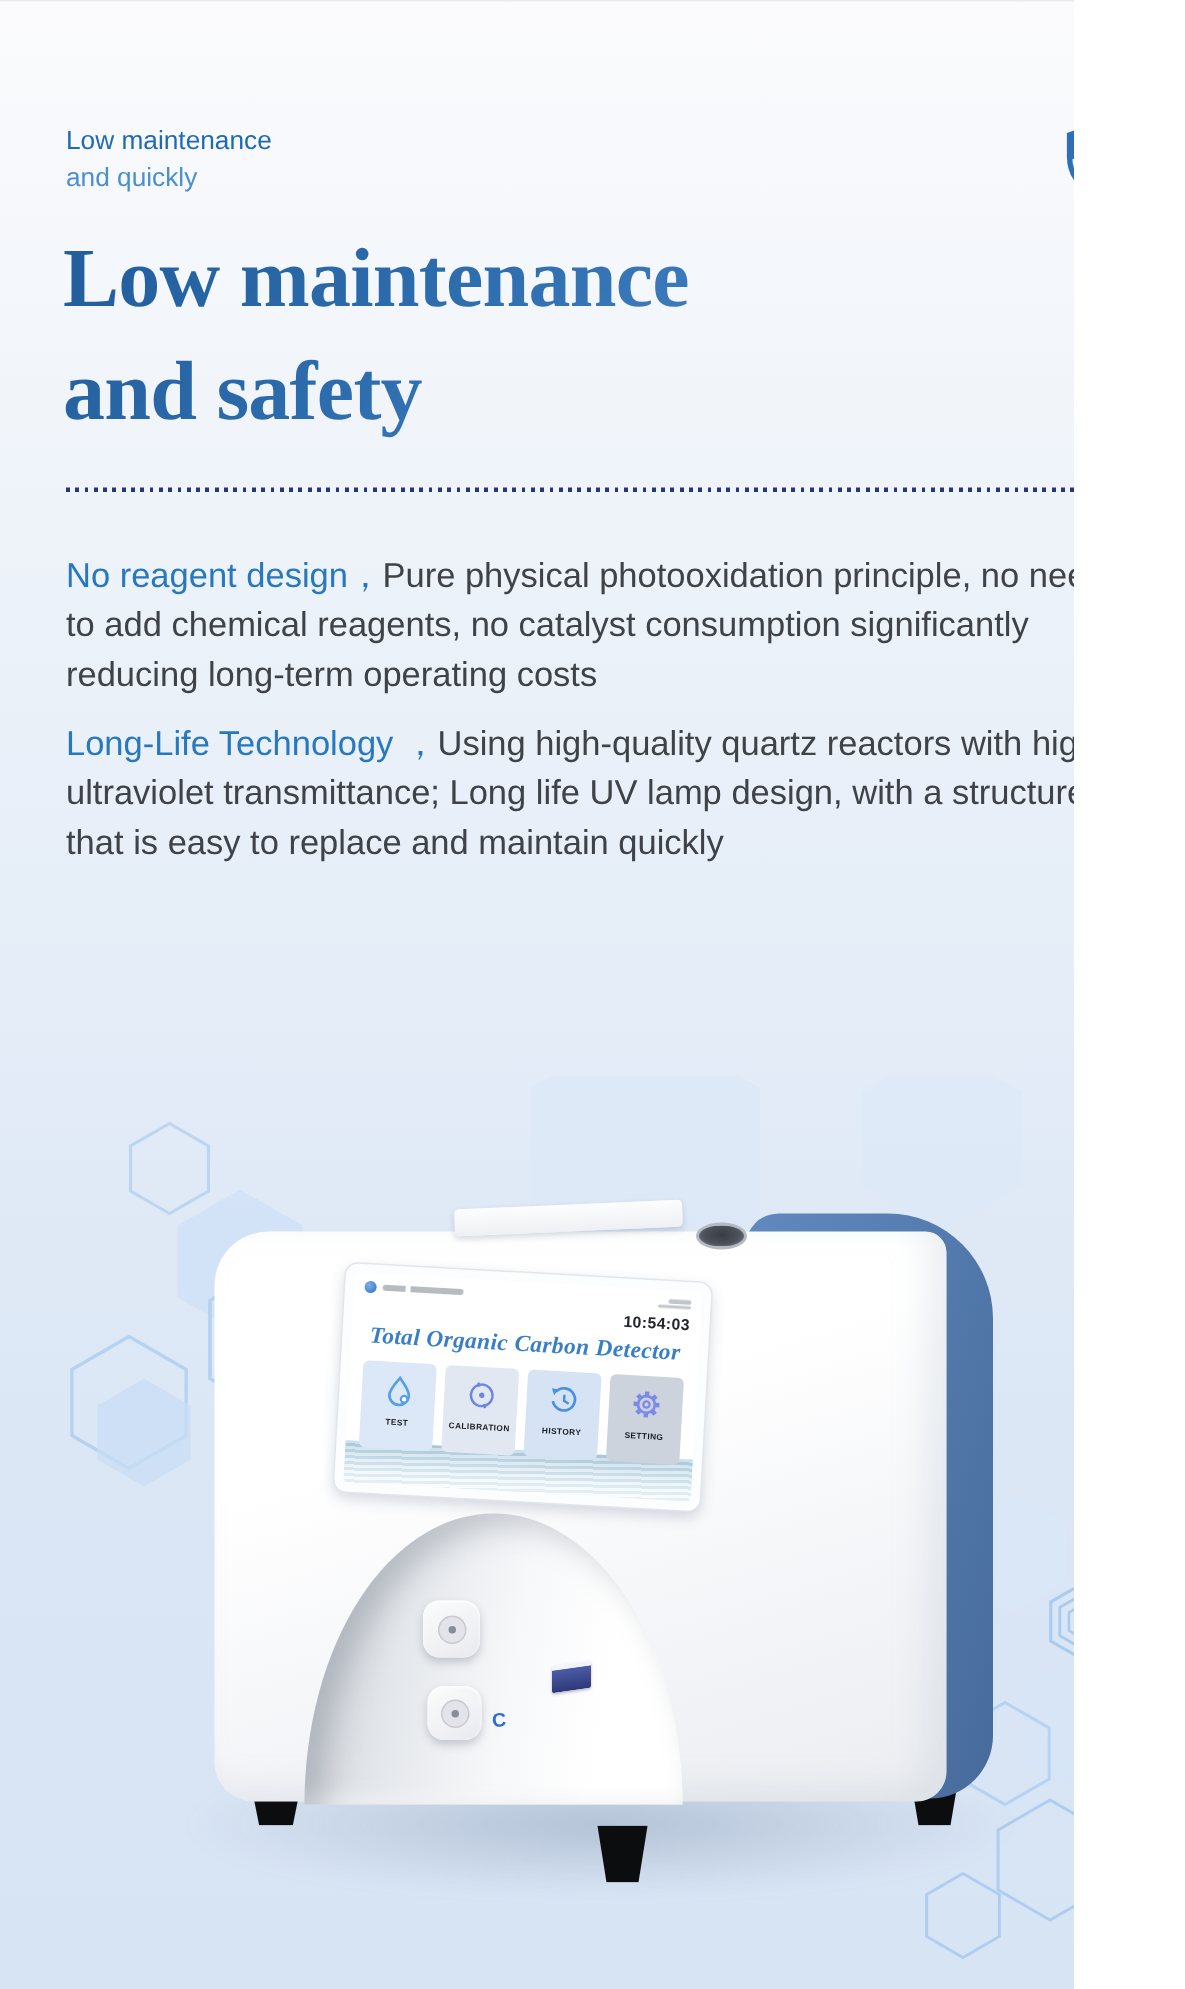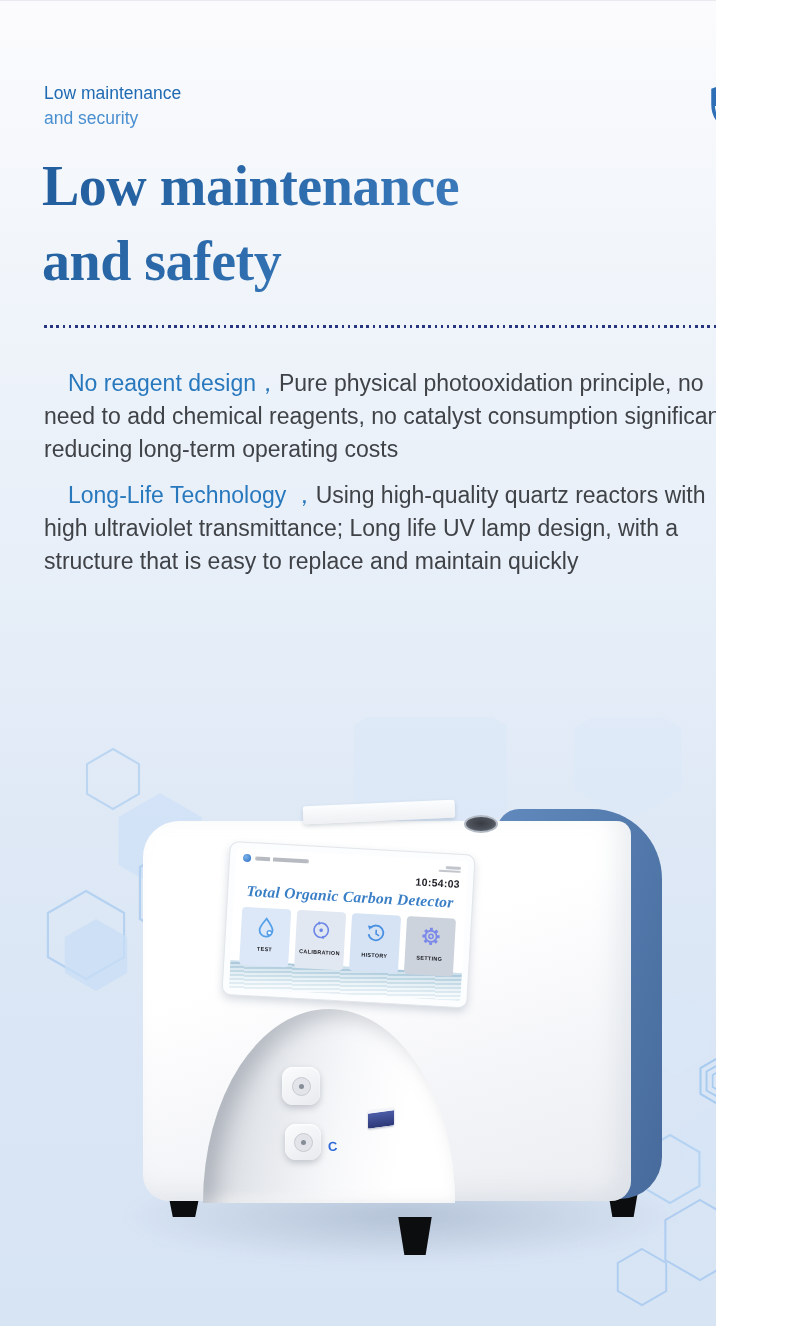--- a/index.html
+++ b/index.html
@@ -16,21 +16,21 @@
       font-family:"Liberation Serif","DejaVu Serif",serif;font-weight:700;
       font-size:56px;line-height:75px;letter-spacing:-.5px;
       background:linear-gradient(135deg,#235f9e 10%,#2e6dae 55%,#417fc0 95%);
       -webkit-background-clip:text;background-clip:text;color:transparent;}
   .h1 span{display:block;}
   .dotted{position:absolute;left:44px;top:324px;width:702px;height:3px;
       background:repeating-linear-gradient(90deg,#27357f 0 2.5px,transparent 2.5px 6.2px);}
   
   .features{position:absolute;left:44px;top:366px;width:702px;}
   .features p{margin:0 0 13px 0;font-size:23px;line-height:33px;color:#3f4247;}
-  .features .lead{color:#2878be;margin-left:24px;}
+  .features .lead{color:#2878be;}
   
   .stage{position:absolute;left:0;top:716px;width:790px;height:610px;}
   .hex-layer{position:absolute;left:0;top:0;z-index:0;}
   .dev-shadow{position:absolute;left:120px;top:452px;width:560px;height:95px;z-index:0;
       background:radial-gradient(ellipse at center,rgba(96,115,145,.30) 0%,rgba(96,115,145,0) 70%);
       filter:blur(6px);}
   .foot{position:absolute;width:40px;height:32px;background:#0c0d0f;z-index:1;
       clip-path:polygon(6% 0,94% 0,78% 100%,22% 100%);}
   .foot.f1{left:164px;top:468px;}
   .foot.f2{left:396px;top:500px;width:38px;height:38px;}
@@ -102,21 +102,21 @@
   .front-letter{position:absolute;left:328px;top:422px;z-index:7;transform:rotate(-4deg);
       font-size:13px;font-weight:700;color:#2f6ad8;}
 </style>
 </head>
 <body>
 
 <div class="page">
 
   <div class="eyebrow">
     <span class="l1">Low maintenance</span>
-    <span class="l2">and security</span>
+    <span class="l2">and quickly</span>
   </div>
 
   <div class="shield">
     <svg width="44" height="50" viewBox="0 0 48 56">
       <clipPath id="sc">
           <path d="M24 3 L43 10 V26 C43 41 34 49 24 53 C14 49 5 41 5 26 V10 Z"></path>
         </clipPath>
       <g clip-path="url(#sc)">
         <rect x="0" y="0" width="24" height="28" fill="#2e6fb6"></rect>
         <rect x="24" y="0" width="24" height="28" fill="#eef4fb"></rect>

